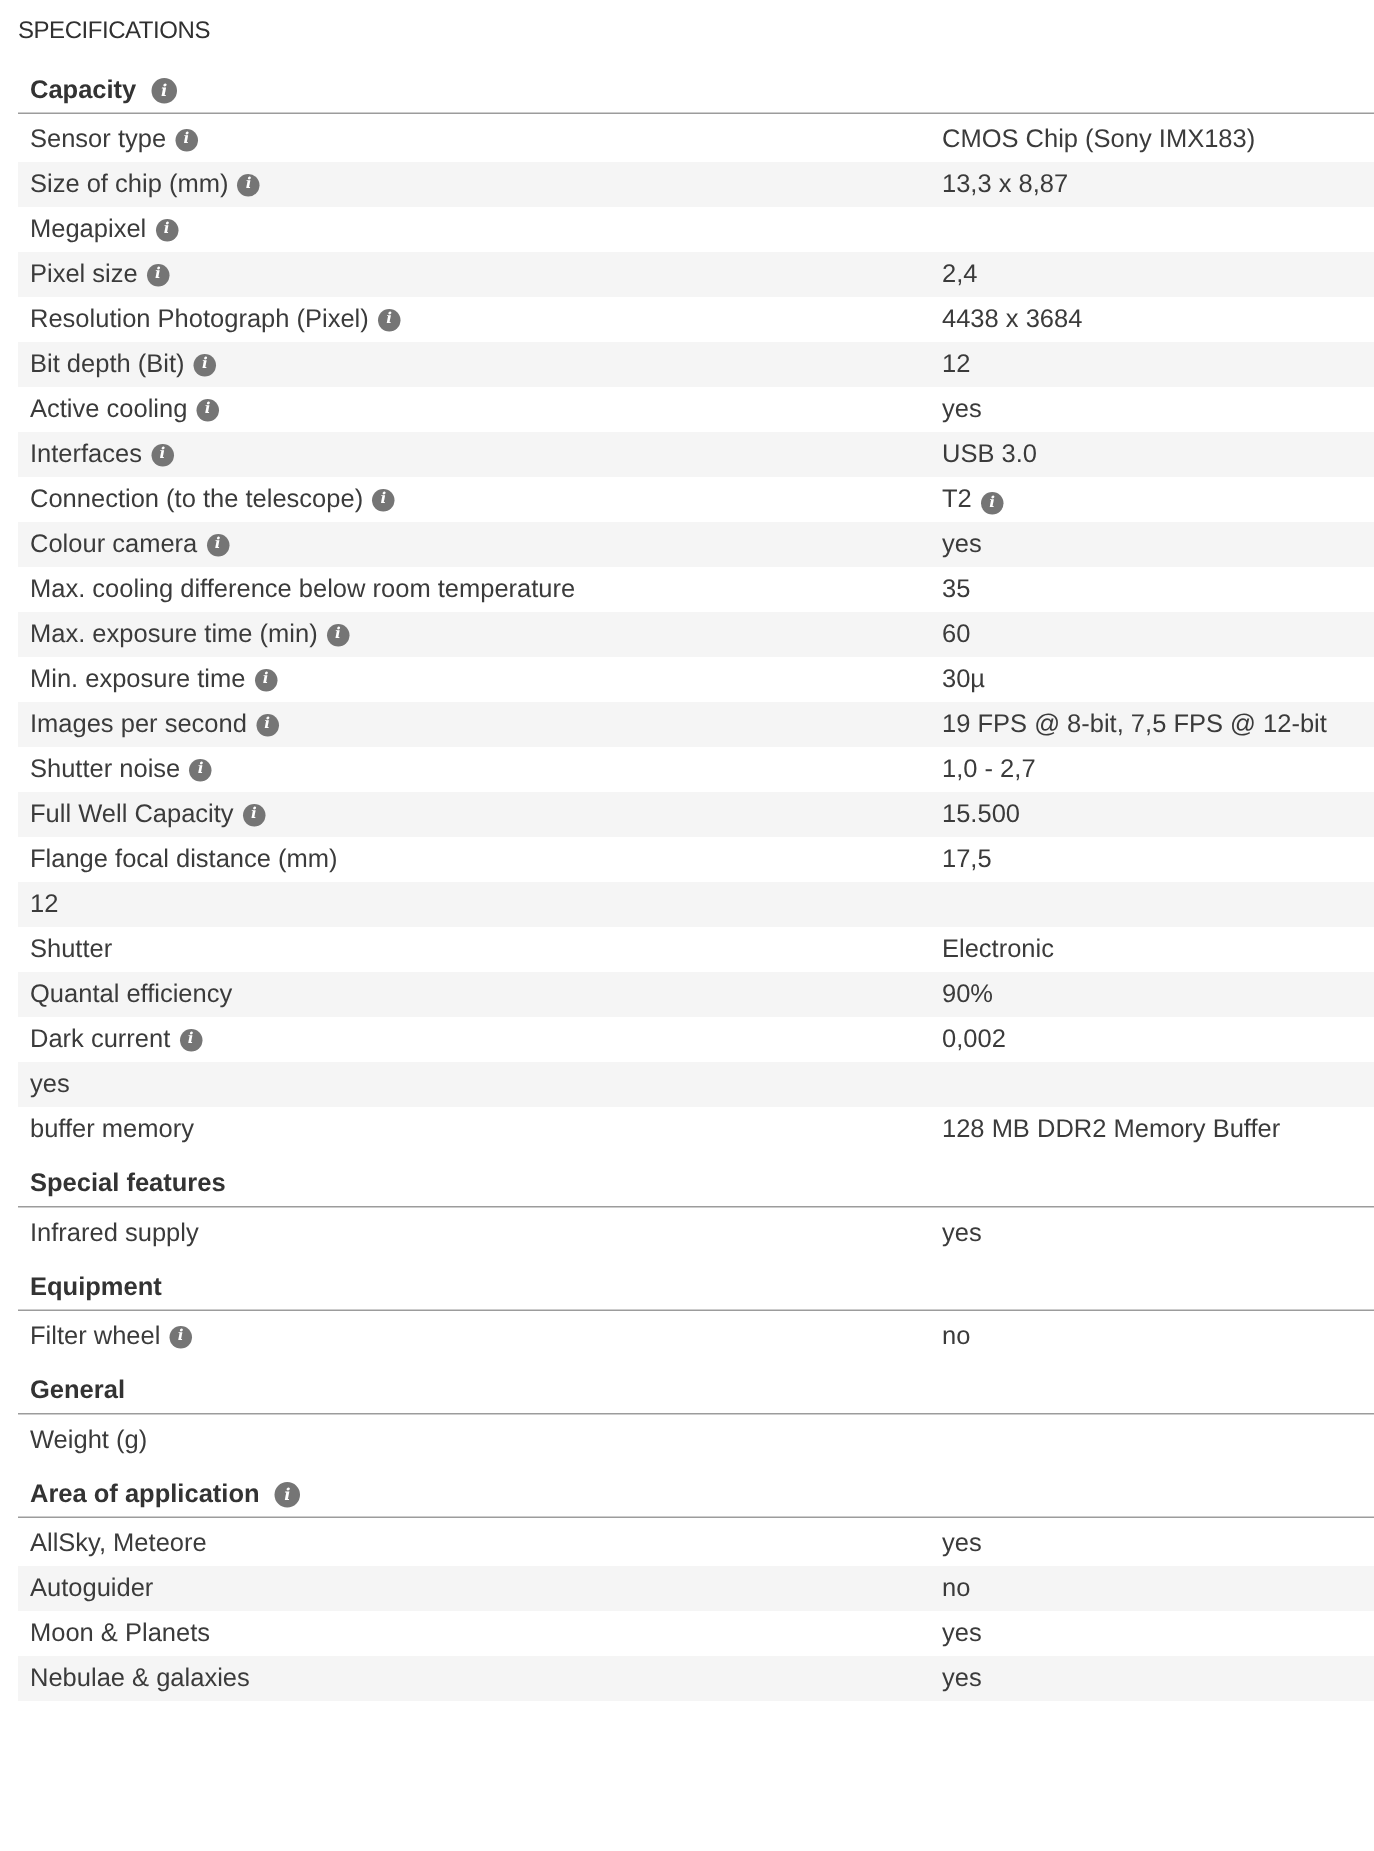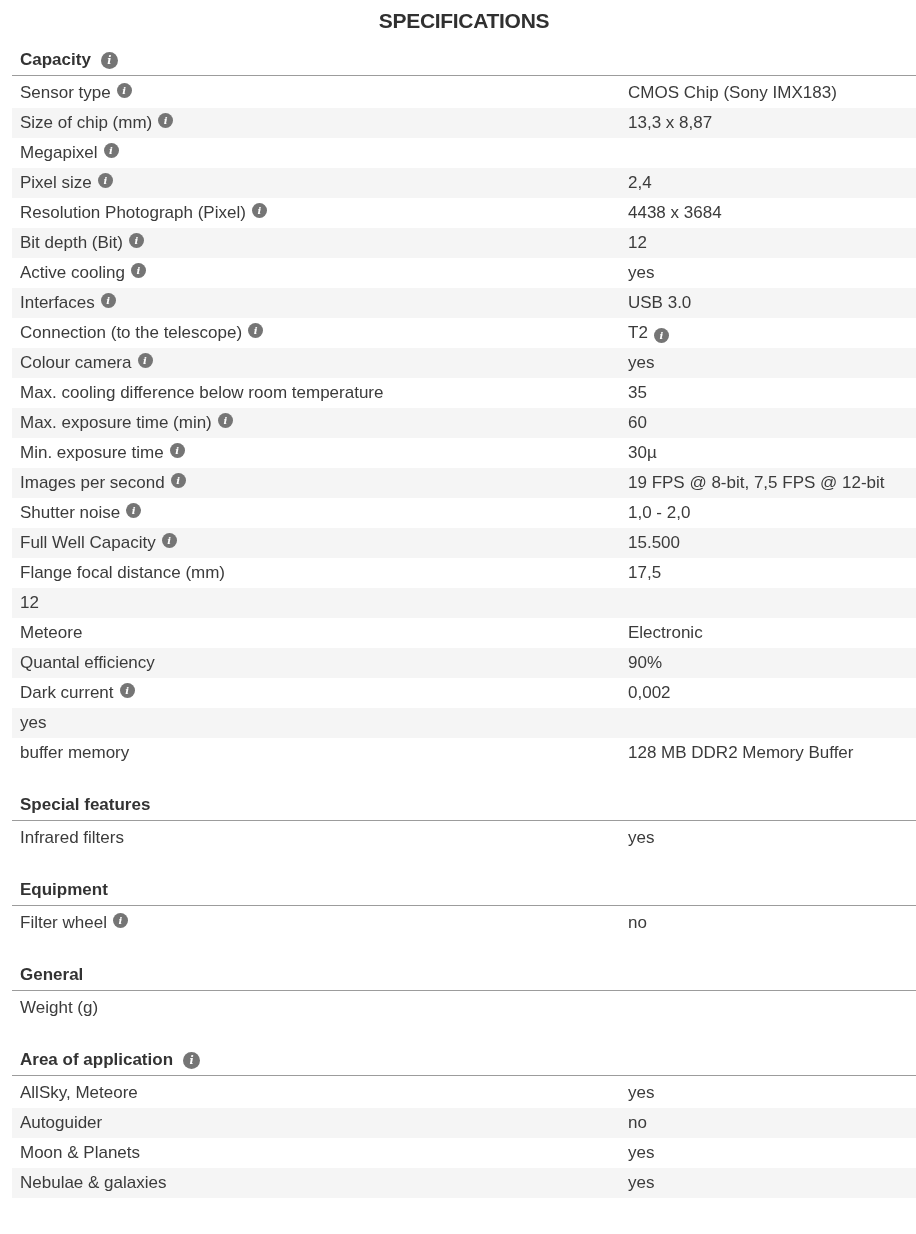--- a/index.html
+++ b/index.html
@@ -11,39 +11,39 @@
   }
   *{box-sizing:border-box;}
   html,body{margin:0;padding:0;}
   body{
     width:916px;height:1234px;overflow:hidden;background:#ffffff;
     font-family:"Liberation Sans","DejaVu Sans",sans-serif;
     color:var(--text);
   }
   .wrap{padding:8px 0 0 12px;}
   .page-title{
-    margin:0;font-size:21px;line-height:26px;font-weight:700;
-    color:var(--heading);letter-spacing:-0.3px;text-align:center;
-  }
-  .spec-section{margin-top:27px;}
+    margin:0;font-size:16px;line-height:26px;font-weight:400;
+    color:var(--heading);letter-spacing:-0.3px;
+  }
+  .spec-section{margin-top:11px;}
   #sections .spec-section:first-child{margin-top:16px;}
   .section-header{
     display:flex;align-items:center;
     font-size:17px;line-height:20px;font-weight:700;color:#333333;
     padding:0 0 5px 8px;
     border-bottom:1px solid var(--divider);
   }
   .rows{margin-top:2px;}
   .spec-row{
     display:flex;align-items:center;height:30px;
     padding-left:8px;font-size:17px;color:var(--text);
   }
   .rows .spec-row:nth-child(even){background:var(--stripe);}
   .label-cell{
-    flex:0 0 608px;display:flex;
+    flex:0 0 608px;display:flex;align-items:center;
     white-space:nowrap;overflow:hidden;
   }
   .value-cell{
     flex:1 1 auto;display:flex;align-items:flex-end;white-space:nowrap;
   }
   .info-icon{
     width:15px;height:15px;border-radius:50%;
     background:var(--icon-bg);color:#ffffff;
     display:inline-flex;align-items:center;justify-content:center;
     font:italic 700 10px/1 "DejaVu Serif",serif;
@@ -200,21 +200,21 @@
       <span class="spec-value">19 FPS @ 8-bit, 7,5 FPS @ 12-bit</span>
 
     </div>
   </div>
           <div class="spec-row">
     <div class="label-cell">
       <span class="spec-label">Shutter noise</span>
       <span class="info-icon">i</span>
     </div>
     <div class="value-cell">
-      <span class="spec-value">1,0 - 2,0</span>
+      <span class="spec-value">1,0 - 2,7</span>
 
     </div>
   </div>
           <div class="spec-row">
     <div class="label-cell">
       <span class="spec-label">Full Well Capacity</span>
       <span class="info-icon">i</span>
     </div>
     <div class="value-cell">
       <span class="spec-value">15.500</span>
@@ -232,21 +232,21 @@
     </div>
   </div>
           <div class="spec-row">
     <div class="value-cell">
       <span class="spec-value">12</span>
 
     </div>
   </div>
           <div class="spec-row">
     <div class="label-cell">
-      <span class="spec-label">Meteore</span>
+      <span class="spec-label">Shutter</span>
 
     </div>
     <div class="value-cell">
       <span class="spec-value">Electronic</span>
 
     </div>
   </div>
           <div class="spec-row">
     <div class="label-cell">
       <span class="spec-label">Quantal efficiency</span>
@@ -286,21 +286,21 @@
         </div>
   </section>
       <section class="spec-section">
     <div class="section-header">
       <span class="section-title">Special features</span>
 
     </div>
     <div class="rows">
           <div class="spec-row">
     <div class="label-cell">
-      <span class="spec-label">Infrared filters</span>
+      <span class="spec-label">Infrared supply</span>
 
     </div>
     <div class="value-cell">
       <span class="spec-value">yes</span>
 
     </div>
   </div>
         </div>
   </section>
       <section class="spec-section">

